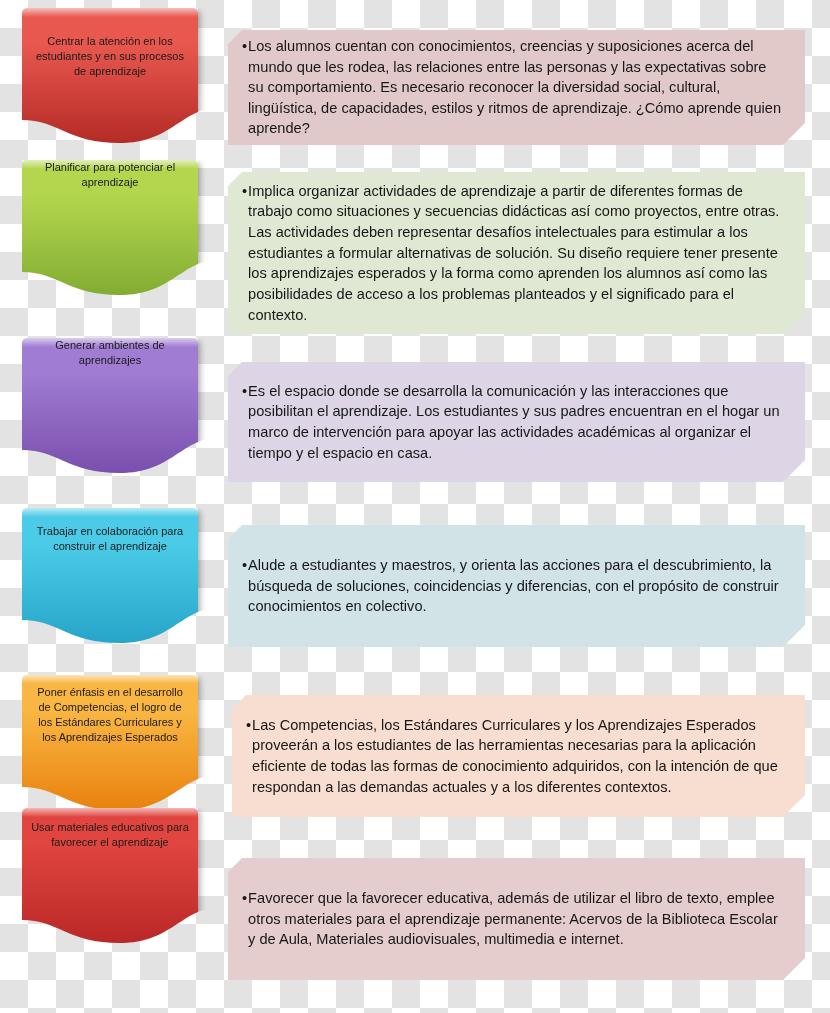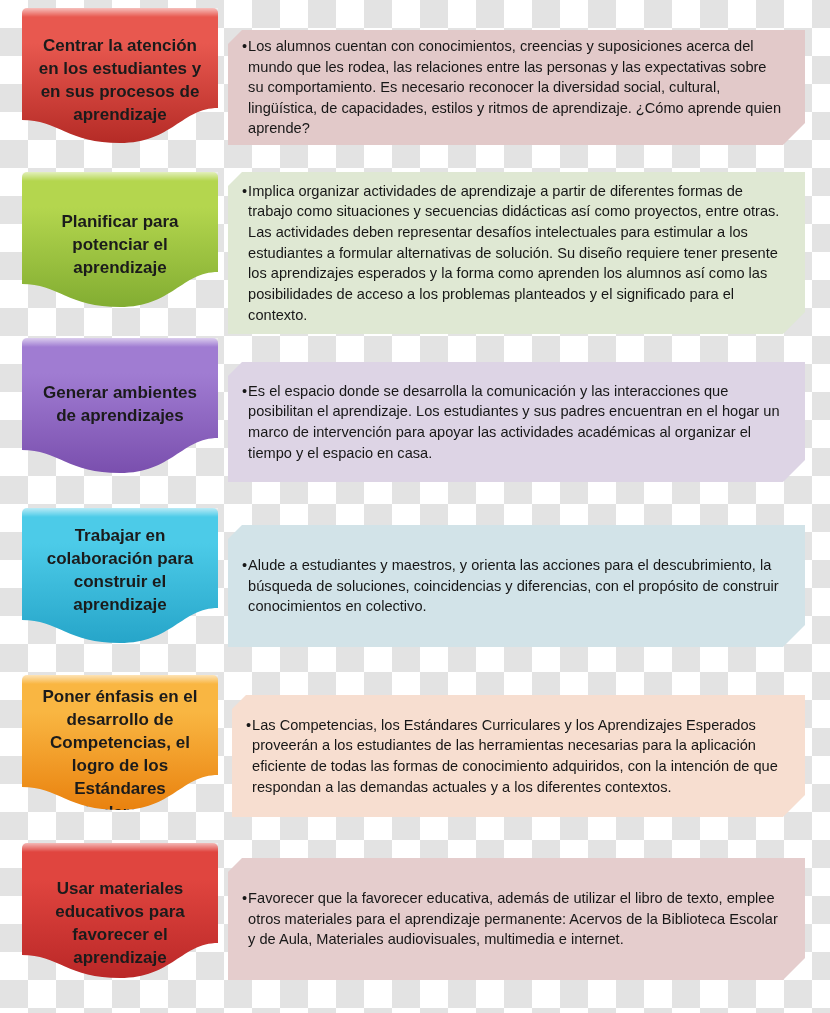--- a/index.html
+++ b/index.html
@@ -13,25 +13,25 @@
     background-size:56px 56px;
     background-position:0 0, 28px 28px;
     overflow:hidden;
   }
   #stage{position:relative;width:830px;height:1013px;}
 
   
   .ribbon{
     position:absolute;
     left:22px;
-    width:196px;
+    width:176px;
     box-sizing:border-box;
     color:#1b1b1b;
-    font-weight:bold;
-    font-size:17px;
+    font-weight:normal;
+    font-size:11px;
     line-height:1.36;
     text-align:center;
     display:flex;
     align-items:flex-start;
     justify-content:center;
     padding:0 9px;
     border-radius:5px 5px 0 0;
     filter:drop-shadow(2px 3px 3px rgba(0,0,0,0.34));
     -webkit-clip-path:path("M0,0 L196,0 L196,100 C160,100 150,135 98,135 C46,135 36,112 0,112 Z");
     clip-path:path("M0,0 L196,0 L196,100 C160,100 150,135 98,135 C46,135 36,112 0,112 Z");
@@ -68,30 +68,30 @@
 <div id="stage">
     <div class="ribbon" style="top: 8px; height: 135px; padding-top: 26px; background: linear-gradient(rgb(232, 88, 79) 0%, rgb(232, 88, 79) 26%, rgb(181, 43, 38) 100%);">
       <span class="rtext">Centrar la atención en los estudiantes y en sus procesos de aprendizaje</span>
     </div>
     <div class="panel" style="top: 30px; left: 228px; width: 577px; height: 115px; background: rgb(226, 201, 201);">
       <div class="inner">
         <span class="bullet">•</span>
         <span class="ptext">Los alumnos cuentan con conocimientos, creencias y suposiciones acerca del mundo que les rodea, las relaciones entre las personas y las expectativas sobre su comportamiento. Es necesario reconocer la diversidad social, cultural, lingüística, de capacidades, estilos y ritmos de aprendizaje. ¿Cómo aprende quien aprende?</span>
       </div>
     </div>
-    <div class="ribbon" style="top: 172px; height: 135px; padding-top: 38px; background: linear-gradient(rgb(180, 214, 78) 0%, rgb(180, 214, 78) 26%, rgb(130, 173, 50) 100%);">
+    <div class="ribbon" style="top: 160px; height: 135px; background: linear-gradient(rgb(180, 214, 78) 0%, rgb(180, 214, 78) 26%, rgb(130, 173, 50) 100%);">
       <span class="rtext">Planificar para potenciar el aprendizaje</span>
     </div>
     <div class="panel" style="top: 172px; left: 228px; width: 577px; height: 162px; background: rgb(223, 232, 211);">
       <div class="inner">
         <span class="bullet">•</span>
         <span class="ptext">Implica organizar actividades de aprendizaje a partir de diferentes formas de trabajo como situaciones y secuencias didácticas así como proyectos, entre otras. Las actividades deben representar desafíos intelectuales para estimular a los estudiantes a formular alternativas de solución. Su diseño requiere tener presente los aprendizajes esperados y la forma como aprenden los alumnos así como las posibilidades de acceso a los problemas planteados y el significado para el contexto.</span>
       </div>
     </div>
-    <div class="ribbon" style="top: 338px; height: 135px; padding-top: 43px; background: linear-gradient(rgb(160, 124, 210) 0%, rgb(160, 124, 210) 26%, rgb(122, 79, 174) 100%);">
+    <div class="ribbon" style="top: 338px; height: 135px; background: linear-gradient(rgb(160, 124, 210) 0%, rgb(160, 124, 210) 26%, rgb(122, 79, 174) 100%);">
       <span class="rtext">Generar ambientes de aprendizajes</span>
     </div>
     <div class="panel" style="top: 362px; left: 228px; width: 577px; height: 120px; background: rgb(221, 212, 229);">
       <div class="inner">
         <span class="bullet">•</span>
         <span class="ptext">Es el espacio donde se desarrolla la comunicación y las interacciones que posibilitan el aprendizaje. Los estudiantes y sus padres encuentran en el hogar un marco de intervención para apoyar las actividades académicas al organizar el tiempo y el espacio en casa.</span>
       </div>
     </div>
     <div class="ribbon" style="top: 508px; height: 135px; padding-top: 16px; background: linear-gradient(rgb(76, 203, 232) 0%, rgb(76, 203, 232) 26%, rgb(38, 165, 201) 100%);">
       <span class="rtext">Trabajar en colaboración para construir el aprendizaje</span>
@@ -104,21 +104,21 @@
     </div>
     <div class="ribbon" style="top: 675px; height: 143px; padding-top: 10px; background: linear-gradient(rgb(249, 182, 66) 0%, rgb(249, 182, 66) 26%, rgb(232, 125, 10) 100%);">
       <span class="rtext">Poner énfasis en el desarrollo de Competencias, el logro de los Estándares Curriculares y los Aprendizajes Esperados</span>
     </div>
     <div class="panel" style="top: 695px; left: 232px; width: 573px; height: 122px; background: rgb(247, 222, 208);">
       <div class="inner">
         <span class="bullet">•</span>
         <span class="ptext">Las Competencias, los Estándares Curriculares y los Aprendizajes Esperados proveerán a los estudiantes de las herramientas necesarias para la aplicación eficiente de todas las formas de conocimiento adquiridos, con la intención de que respondan a las demandas actuales y a los diferentes contextos.</span>
       </div>
     </div>
-    <div class="ribbon" style="top: 843px; height: 140px; padding-top: 34px; background: linear-gradient(rgb(224, 69, 63) 0%, rgb(224, 69, 63) 26%, rgb(184, 38, 38) 100%);">
+    <div class="ribbon" style="top: 808px; height: 140px; padding-top: 12px; background: linear-gradient(rgb(224, 69, 63) 0%, rgb(224, 69, 63) 26%, rgb(184, 38, 38) 100%);">
       <span class="rtext">Usar materiales educativos para favorecer el aprendizaje</span>
     </div>
     <div class="panel" style="top: 858px; left: 228px; width: 577px; height: 122px; background: rgb(229, 205, 205);">
       <div class="inner">
         <span class="bullet">•</span>
         <span class="ptext">Favorecer que la favorecer educativa, además de utilizar el libro de texto, emplee otros materiales para el aprendizaje permanente: Acervos de la Biblioteca Escolar y de Aula, Materiales audiovisuales, multimedia e internet.</span>
       </div>
     </div>
   </div>
 

